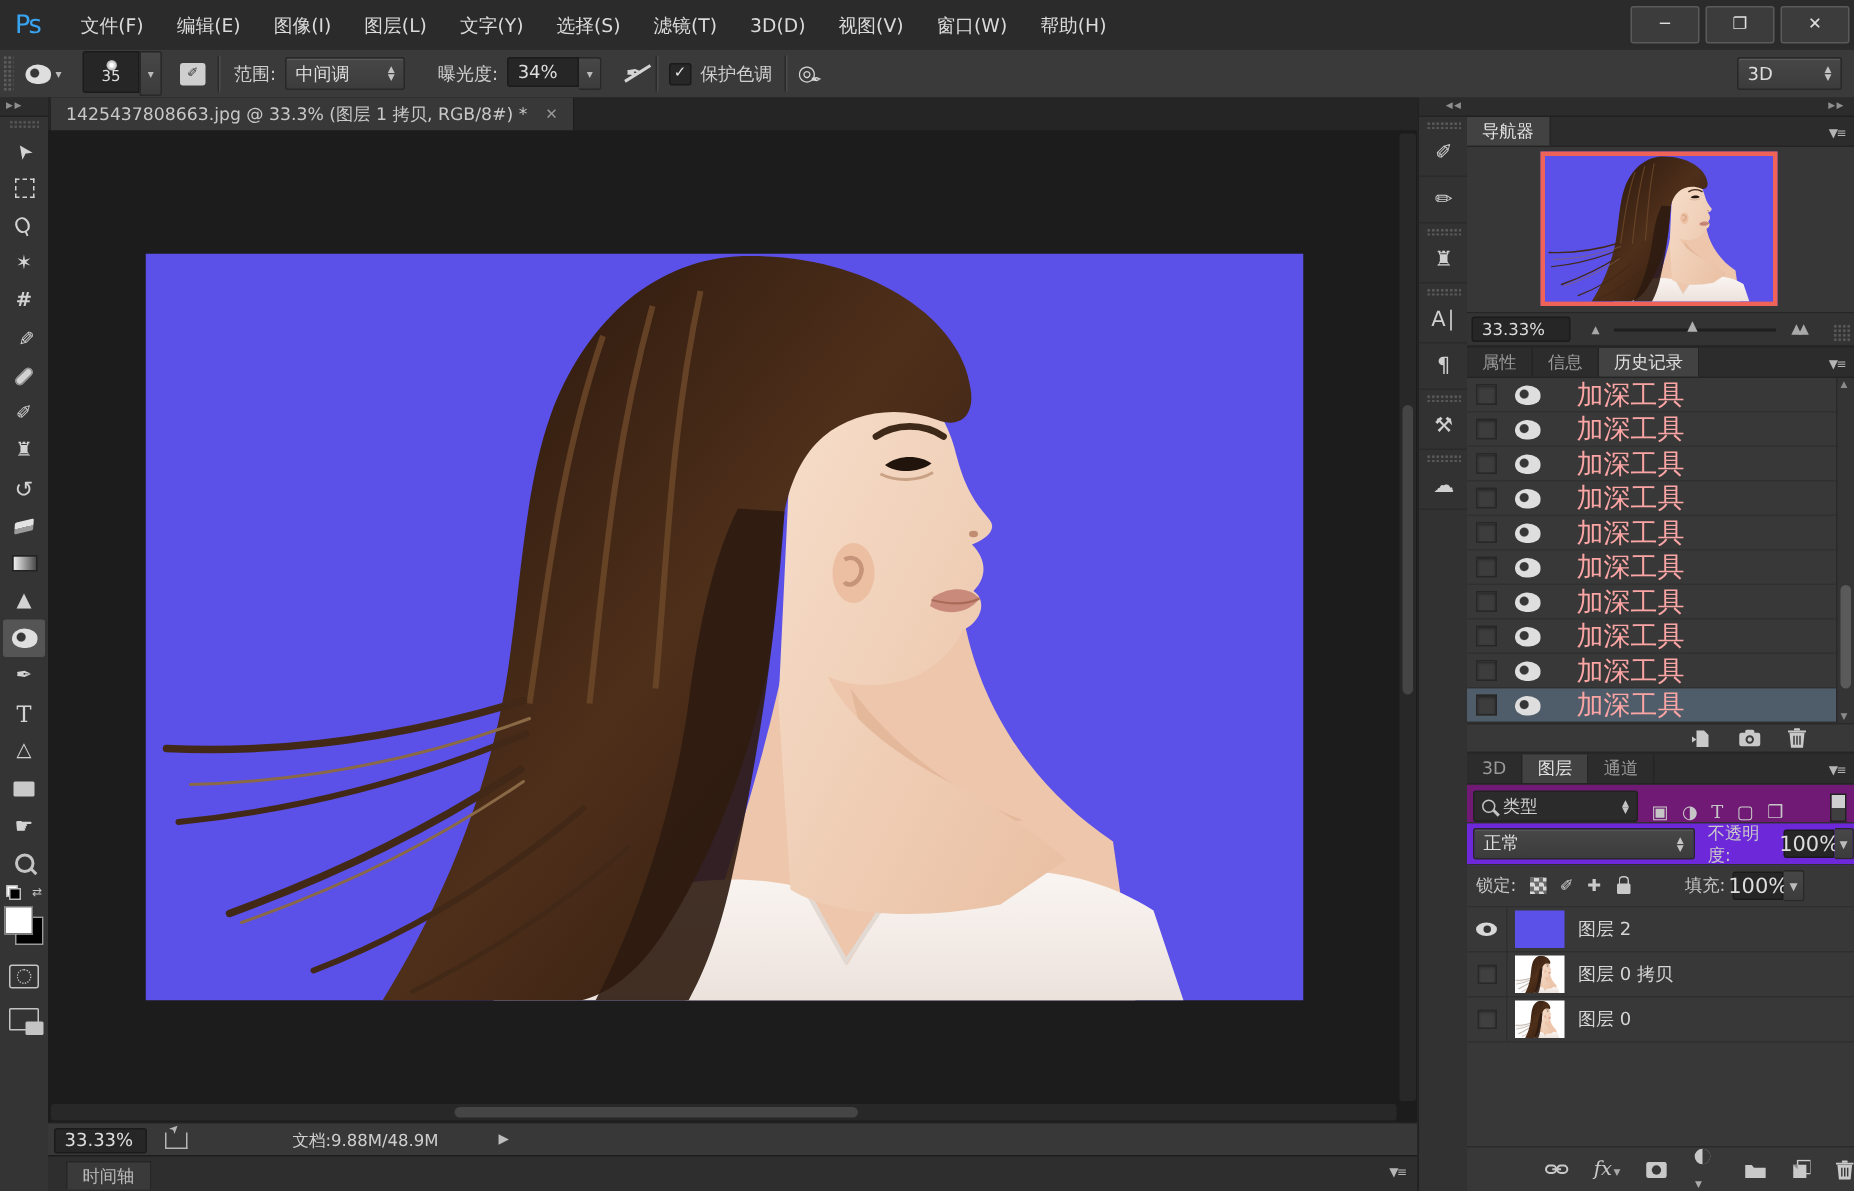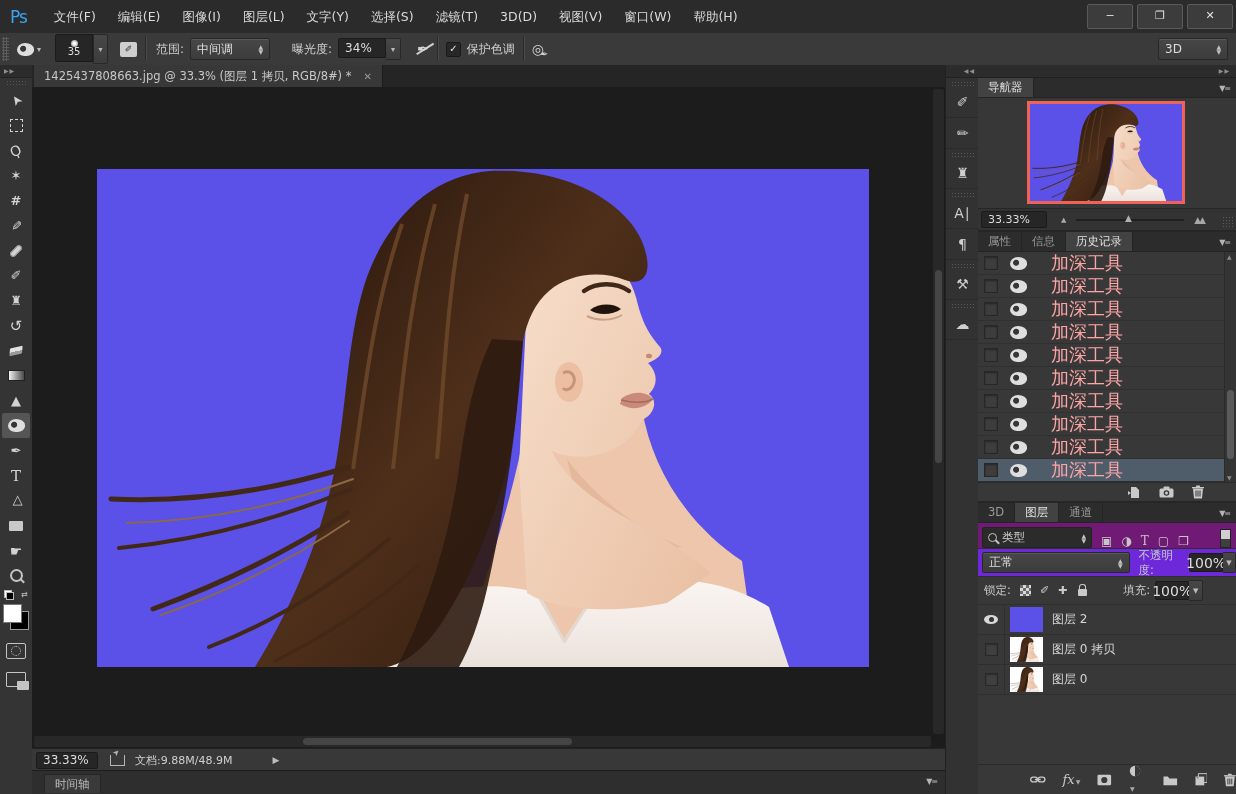--- a/index.html
+++ b/index.html
@@ -88,21 +88,21 @@
   .main-image{position:absolute;left:65px;top:82px}
   .vscroll{position:absolute;right:1px;top:2px;width:11px;bottom:14px;background:#282828;border-radius:2px}
   .vscroll i{position:absolute;left:2px;right:2px;top:28%;height:30%;background:#454545;border-radius:4px}
   .hscroll{position:absolute;left:2px;right:14px;bottom:1px;height:11px;background:#282828;border-radius:2px}
   .hscroll i{position:absolute;top:2px;bottom:2px;left:30%;width:30%;background:#454545;border-radius:4px}
   .statusbar{position:absolute;top:748px;left:32px;width:913px;height:22px;background:#383838;
              border-top:1px solid #232323;display:flex;align-items:center;font-size:11px;color:#cfcfcf}
   .statusbar .well{margin-left:4px;width:48px;height:15px}
   .share{position:relative;width:13px;height:10px;border:1px solid #b5b5b5;border-top:none;margin:0 10px 0 12px}
   .share::after{content:"➤";position:absolute;left:2px;top:-7px;font-size:8px;color:#b5b5b5;transform:rotate(-45deg)}
-  .status-doc{}
+  .status-doc{margin-left:60px}
   .status-play{margin-left:40px;color:#bdbdbd;font-size:9px}
   .timelinebar{position:absolute;top:770px;left:32px;width:913px;height:24px;background:#2e2e2e;border-top:1px solid #1d1d1d}
   .tl-tab{position:absolute;left:12px;top:3px;height:18px;background:#3a3a3a;color:#b9b9b9;font-size:11.5px;
           padding:0 10px;line-height:18px;border:1px solid #262626;border-bottom:none}
   .panelmenu{color:#b5b5b5;font-size:8px;letter-spacing:-1px}
   .tl-menu{position:absolute;right:8px;top:6px}
   
   .iconstrip{position:absolute;top:65px;left:945px;width:33px;bottom:0;background:#323232;
              border-left:1px solid #212121;border-right:1px solid #212121}
   .strip-collapse{height:12px;background:#2c2c2c;color:#8f8f8f;font-size:6px;line-height:12px;text-align:right;

